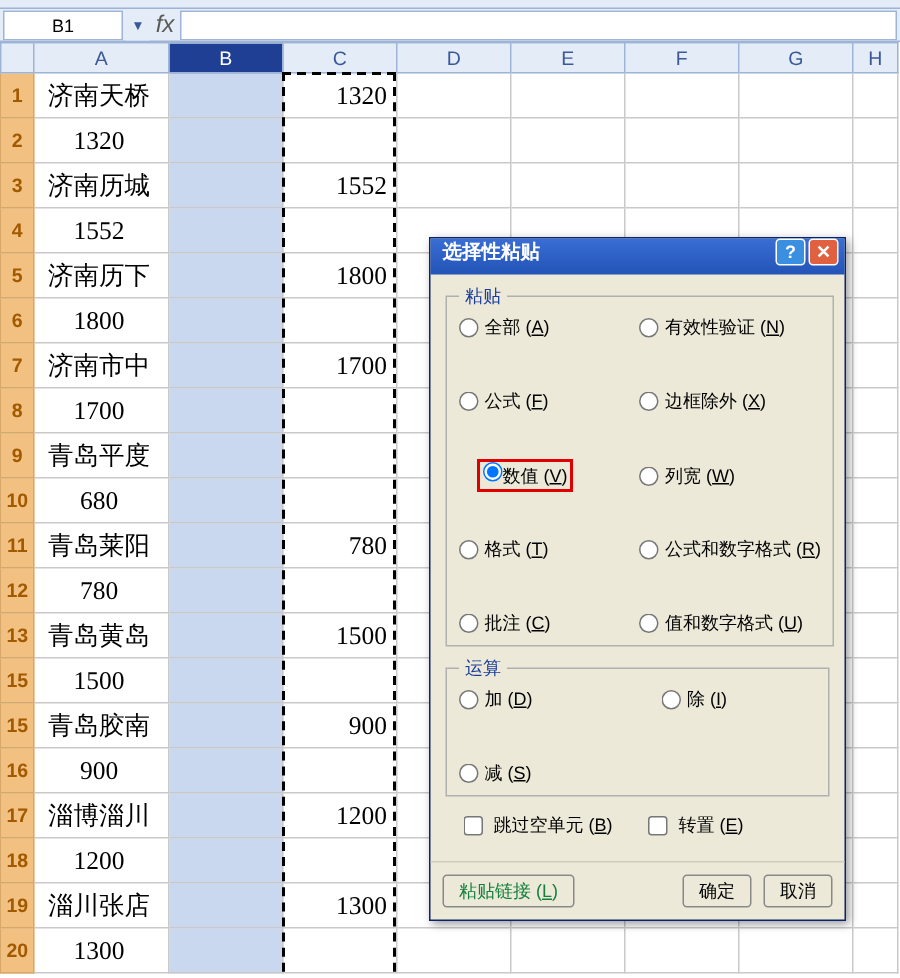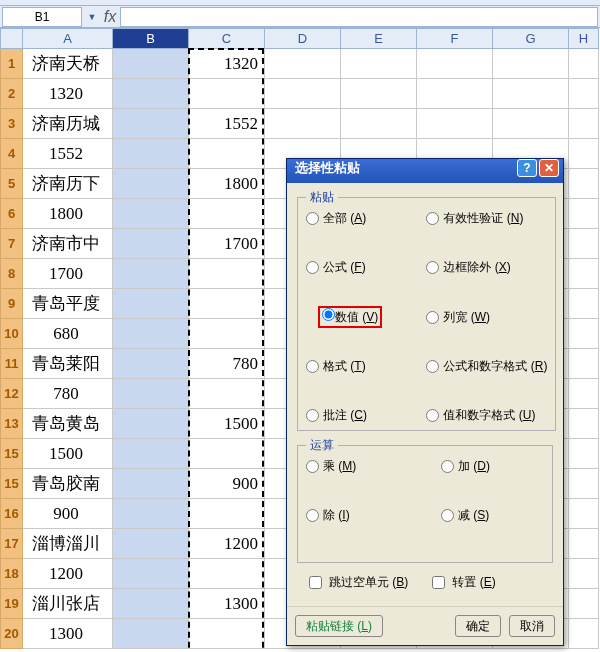--- a/index.html
+++ b/index.html
@@ -531,24 +531,20 @@
             <input type="radio" name="paste" style="">
             <span>值和数字格式 (<span class="hotkey">U</span>)</span>
           </div>
         </div>
     </fieldset>
     <fieldset>
       <legend>运算</legend>
       <div class="radio-grid" id="op-grid">
           <div class="radio-item">
             <input type="radio" name="op" style="">
-            <span>乘 (<span class="hotkey">M</span>)</span>
-          </div>
-          <div class="radio-item">
-            <input type="radio" name="op" style="">
             <span>加 (<span class="hotkey">D</span>)</span>
           </div>
           <div class="radio-item">
             <input type="radio" name="op" style="">
             <span>除 (<span class="hotkey">I</span>)</span>
           </div>
           <div class="radio-item">
             <input type="radio" name="op" style="">
             <span>减 (<span class="hotkey">S</span>)</span>
           </div>

